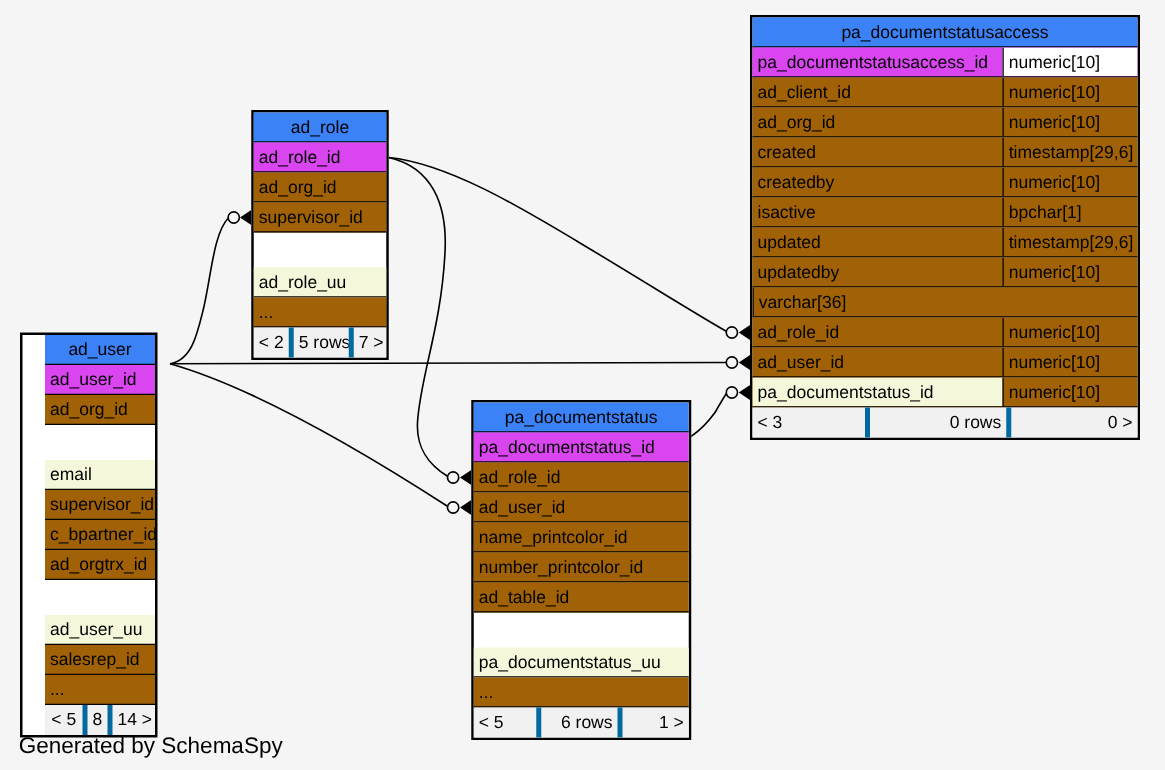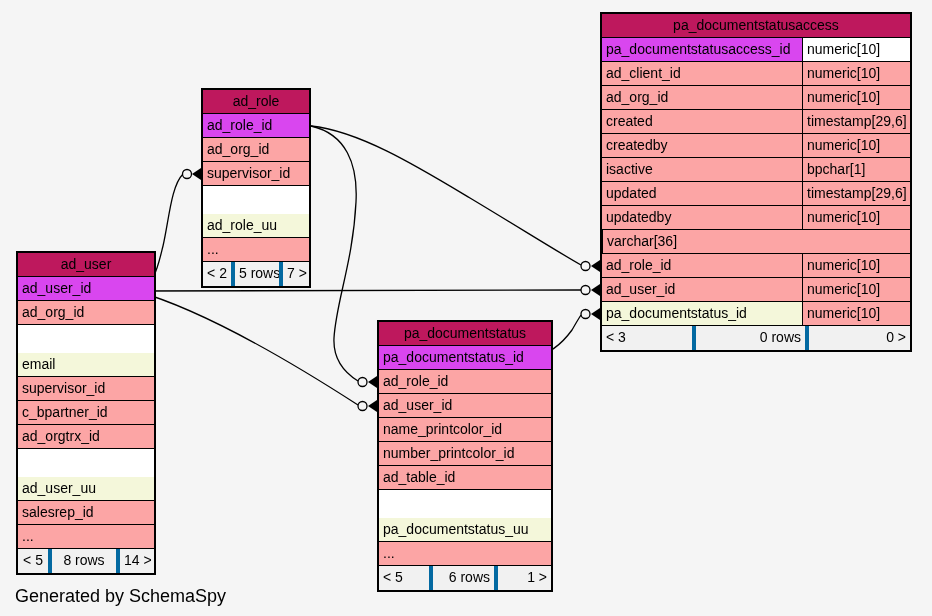--- a/index.html
+++ b/index.html
@@ -8,27 +8,27 @@
     background:#f5f5f5; color:#000;
     font-family:"Liberation Sans", sans-serif; font-size:14px;
   }
   #wires { position:absolute; left:0; top:0; width:932px; height:616px; }
   .tbl {
     position:absolute; box-sizing:border-box;
     background:#ffffff; border:2px solid #000;
   }
   .hdr {
     height:24px; line-height:23px; box-sizing:border-box;
-    background:#be185d; border-bottom:1px solid #000;
+    background:#3b82f6; border-bottom:1px solid #000;
     text-align:center; white-space:nowrap; overflow:hidden;
   }
   .row {
     height:24px; line-height:23px; box-sizing:border-box;
     border-bottom:1px solid #000; display:flex;
-    white-space:nowrap; overflow:hidden; background:#fca5a5;
+    white-space:nowrap; overflow:hidden; background:#a16207;
   }
   .row .cn { flex:1 1 auto; padding-left:4px; overflow:hidden; }
   .row .ct { flex:0 0 108px; border-left:1px solid #000; padding-left:4px; box-sizing:border-box; overflow:hidden; }
   .row.pk { background:#d946ef; }
   .row.ix { background:#f4f7da;margin-top:28px; }
   .ftr {
     height:24px; line-height:23px; box-sizing:border-box;
     display:flex; background:#f1f1f1;
   }
   .ftr .cell { box-sizing:border-box; padding:0 4px; overflow:hidden; white-space:nowrap; }
@@ -65,21 +65,21 @@
 
   <path class="wire" d="M 311 126 C 346 134 358 164 356 202 C 353 262 336 302 334 338 C 333 358 342 371 358 381"></path>
   <circle class="card-circle" cx="362.5" cy="382" r="4.5"></circle>
   <polygon class="card-arrow" points="377,376 377,388 368,382"></polygon>
 
   <path class="wire" d="M 533 357 C 552 354 564 341 572 330 C 576 323 579 318 581 315"></path>
   <circle class="card-circle" cx="585.5" cy="314" r="4.5"></circle>
   <polygon class="card-arrow" points="600,308 600,320 591,314"></polygon>
 </svg>
 
-<div class="tbl" style="left:16px; top:251px; width:140px;">
+<div class="tbl" style="left:16px; top:266px; width:110px;padding-left:18px;">
   <div class="hdr">ad_user</div>
   <div class="row pk">
       <span class="cn">ad_user_id</span>
     </div>
   <div class="row">
       <span class="cn">ad_org_id</span>
     </div>
   <div class="row ix">
       <span class="cn">email</span>
     </div>

